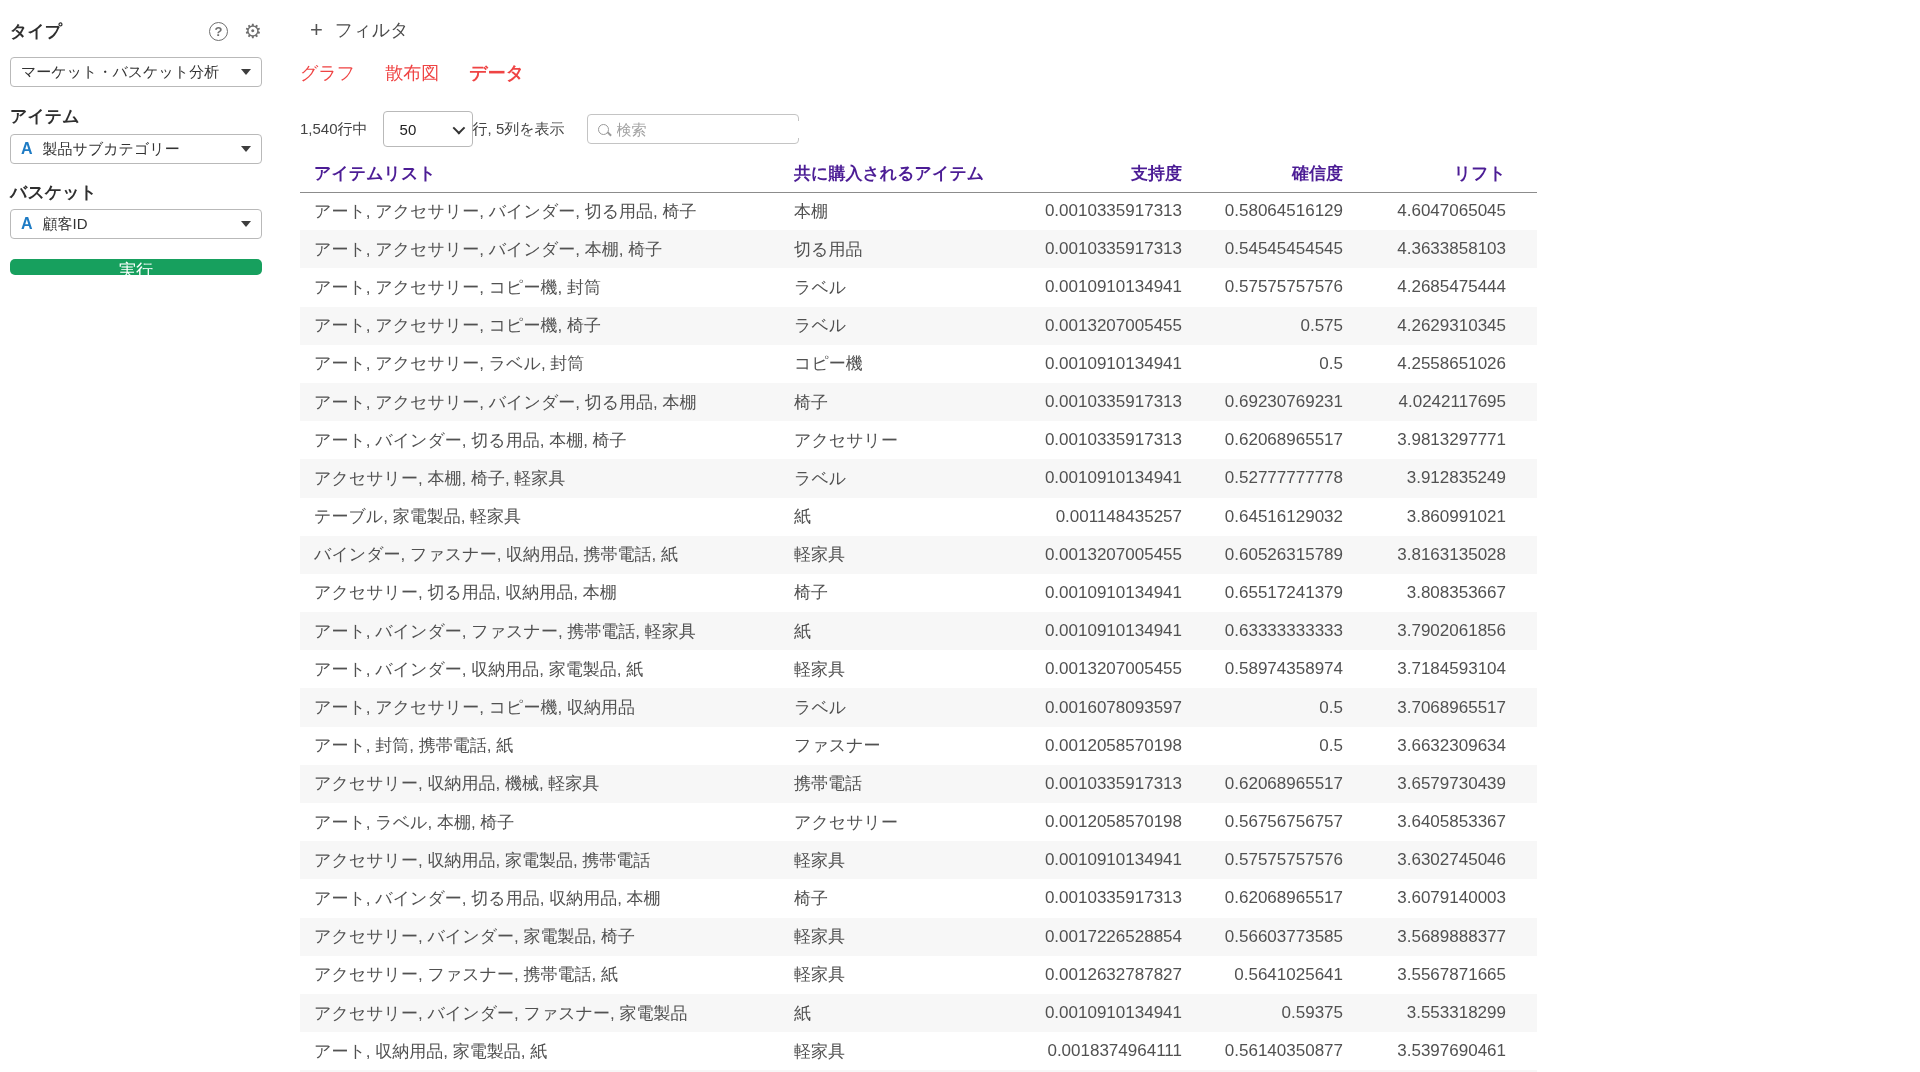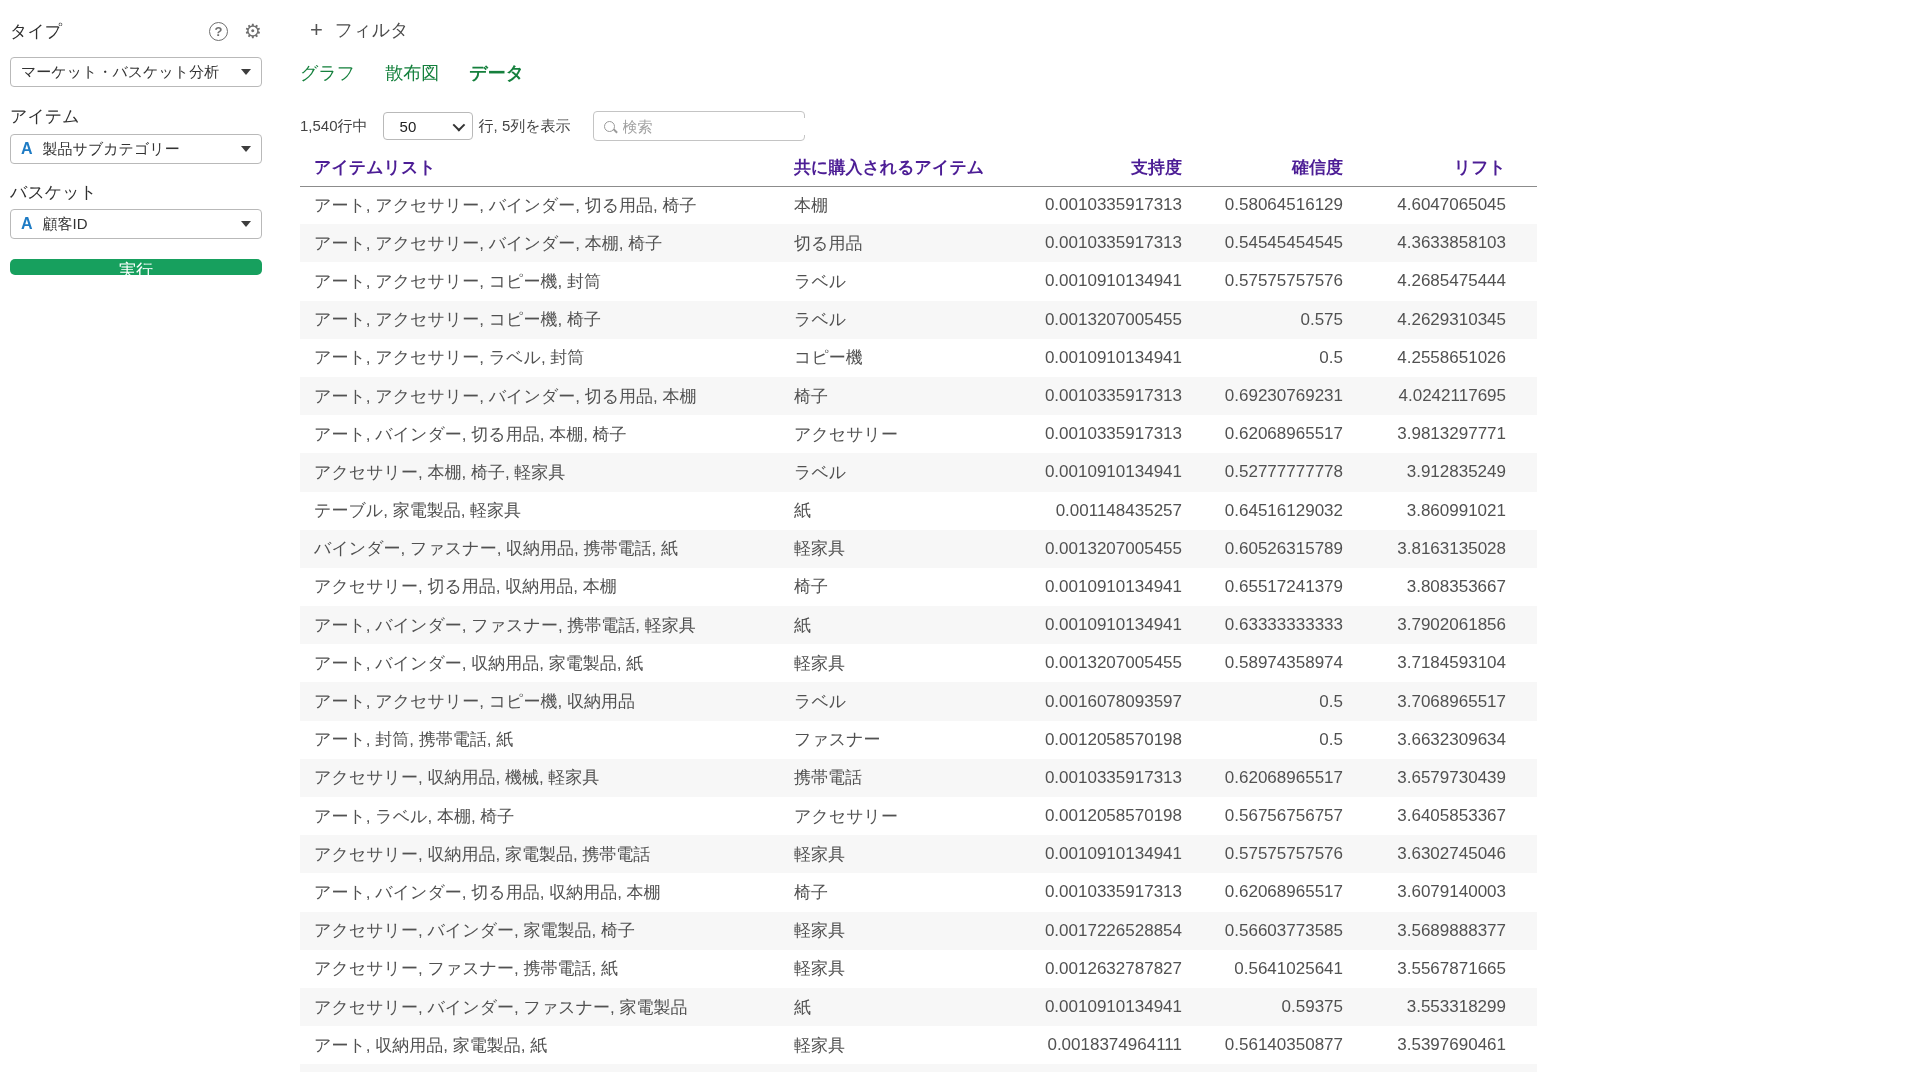--- a/index.html
+++ b/index.html
@@ -2,50 +2,50 @@
 <html><head>
 <meta charset="utf-8">
 <style>
   * { margin:0; padding:0; box-sizing:border-box; }
   html,body { width:1920px; height:1072px; background:#fff; overflow:hidden; position:relative;
     font-family:"Liberation Sans","DejaVu Sans",sans-serif; color:#3d3d3d; }
 
   
   .sidebar { position:absolute; left:10px; top:20px; width:252px; }
   .side-label-row { display:flex; align-items:center; justify-content:space-between; height:22px; }
-  .side-label { font-size:17px; font-weight:normal; color:#2f2f2f;text-align:right; }
+  .side-label { font-size:17px; font-weight:bold; color:#2f2f2f;text-align:right; }
   .side-icons { display:flex; align-items:center; gap:16px; }
   .help-icon { width:19px; height:19px; border:1.5px solid #6f6f6f; border-radius:50%;
     color:#6f6f6f; font-size:13px; font-weight:bold; display:flex; align-items:center; justify-content:center; cursor:pointer; }
   .gear-icon { font-size:20px; color:#6f6f6f; line-height:1; cursor:pointer; }
   .selectbox { margin-top:0; height:30px; border:1px solid #b9b9b9; border-radius:4px; background:#fff;
     display:flex; align-items:center; padding:0 10px; font-size:15px; color:#333; cursor:pointer; }
   .selectbox .grow { flex:1 1 auto; white-space:nowrap; overflow:hidden; }
   .caret-down { width:0; height:0; border-left:5px solid transparent; border-right:5px solid transparent;
     border-top:6px solid #3d3d3d; flex:0 0 auto; margin-left:6px; }
   .field-a { color:#1e7bc4; font-weight:bold; font-size:16px; margin-right:10px; flex:0 0 auto; }
   .mt15{margin-top:15px;gap:12px;} .mt18{margin-top:18px;} .mt7{margin-top:7px;} .mt17{margin-top:17px;} .mt6{margin-top:6px;} .mt20{margin-top:20px;}
   .run-btn { width:100%; height:16px; background:#17a05e; border:none; border-radius:5px; color:#fff;
     font-size:17px; font-family:Liberation Serif, serif; cursor:pointer; }
 
   
   .main { position:absolute; left:300px; top:0; width:1237px; }
   .filter-row { margin-top:18px; margin-left:10px; display:flex; align-items:center; gap:12px;
     color:#4a4a4a; font-size:18px; cursor:pointer; }
   .plus-glyph { font-size:22px; color:#555; line-height:1; }
   .tabs { margin-top:19px; display:flex; align-items:center; gap:30px; }
-  .tab { color:#15803d; font-size:18px; cursor:pointer; }
+  .tab { color:#ef4444; font-size:18px; cursor:pointer; }
   .tab.active { font-weight:bold; }
   .controls { margin-top:26px; display:flex; align-items:center; font-size:15px; color:#444; }
-  .pagesize-select { margin-left:15px; width:90px; height:28px; border:1px solid #b9b9b9; border-radius:4px;
+  .pagesize-select { margin-left:15px; width:90px; height:36px; border:1px solid #b9b9b9; border-radius:4px;
     display:flex; align-items:center; padding:0 10px 0 16px; cursor:pointer; background:#fff; }
   .pagesize-select .grow { flex:1; font-size:15px; color:#222; }
   .chevron { width:9px; height:9px; border-right:2px solid #333; border-bottom:2px solid #333;
     transform:rotate(45deg) translateY(-2px); }
-  .controls .suffix { margin-left:6px; }
+  .controls .suffix { margin-left:0; }
   .search-box { margin-left:22px; width:212px; height:30px; border:1px solid #c4c4c4; border-radius:4px;
     display:flex; align-items:center; padding:0 10px; background:#fff; }
   .mag-icon { width:11px; height:11px; border:1.5px solid #9a9a9a; border-radius:50%; position:relative; flex:0 0 auto; }
   .mag-icon::after { content:""; position:absolute; width:5px; height:1.5px; background:#9a9a9a;
     transform:rotate(45deg); right:-4px; bottom:-1px; }
   .search-input { border:none; outline:none; flex:1; margin-left:8px; font-size:15px; color:#333; font-family:inherit; }
   .search-input::placeholder { color:#a2a2a2; }
 
   
   table { border-collapse:collapse; table-layout:fixed; width:1237px; margin-top:8px; }

